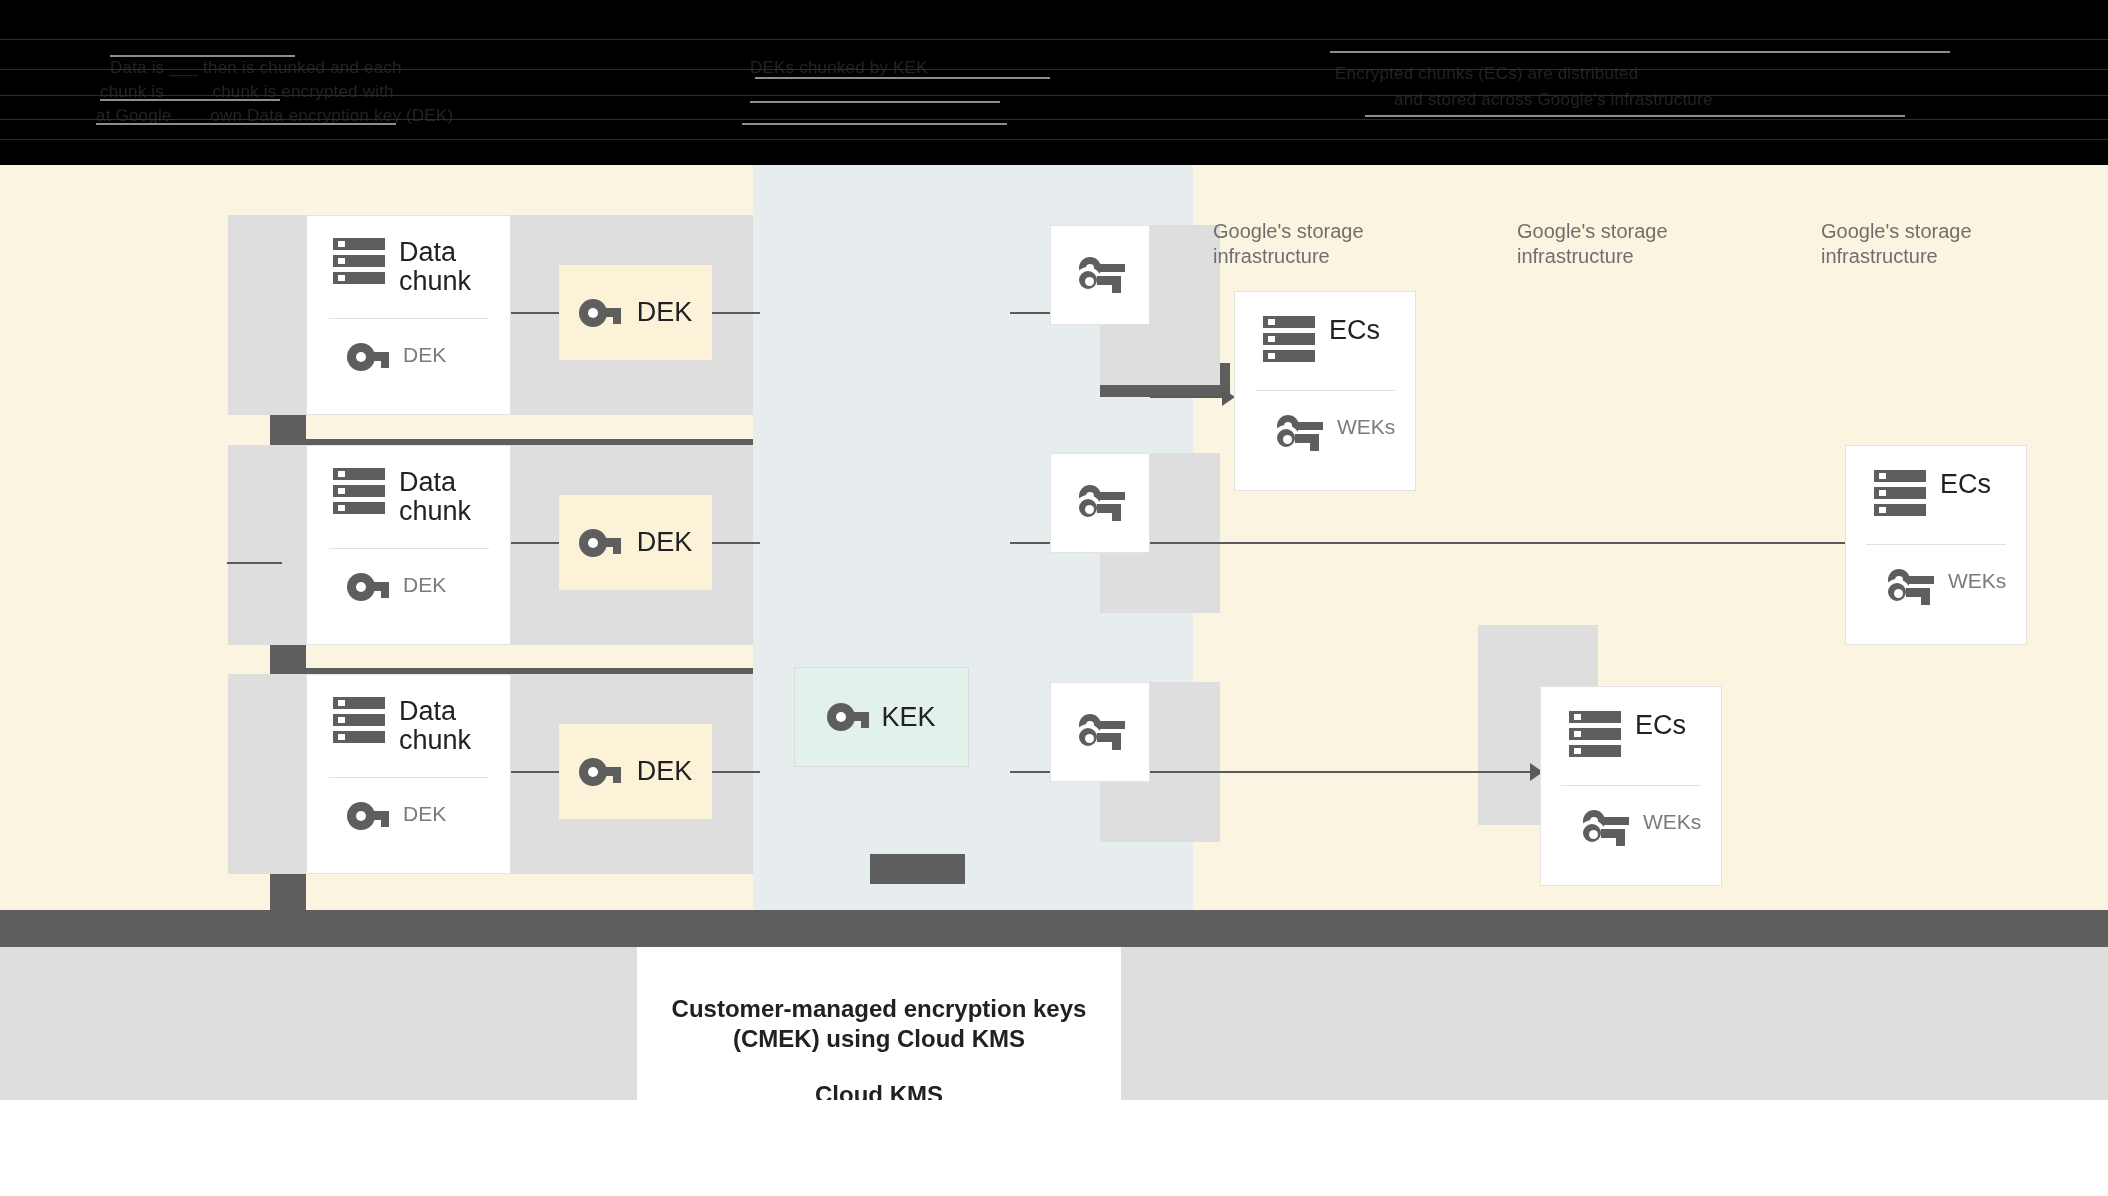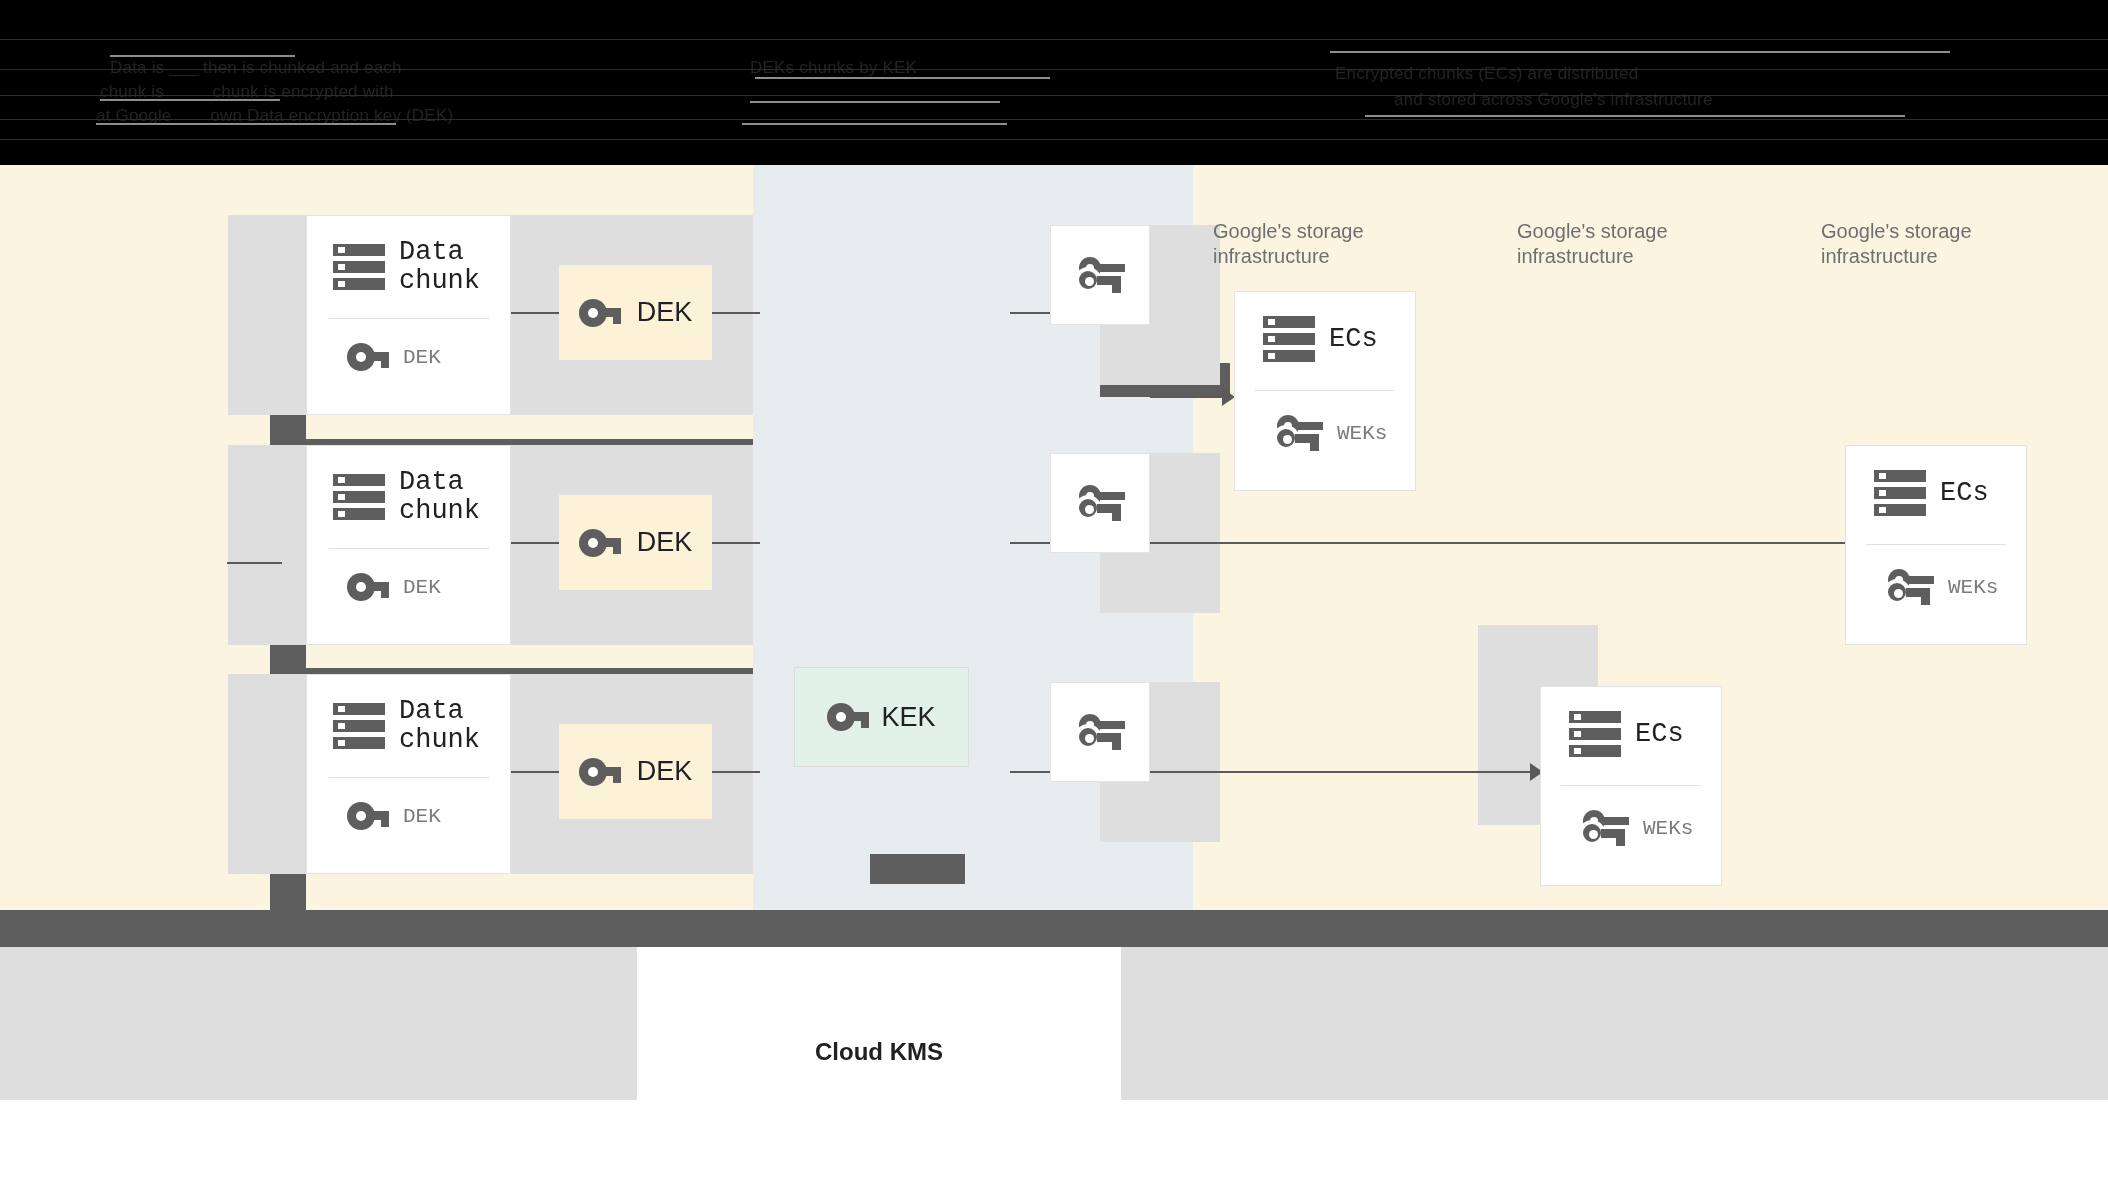--- a/index.html
+++ b/index.html
@@ -20,21 +20,21 @@
   .band-gray{position:absolute;left:753px;top:0;width:440px;height:745px;background:#e7ecee;}
 
   
   .bar{position:absolute;background:#5e5e5e;}
 
   
   .shadow{position:absolute;background:#dedede;}
 
   
   .card{position:absolute;background:#ffffff;border:1px solid #e3e3e3;box-sizing:border-box;}
-  .card .row{display:flex;align-items:center;gap:14px;font-family:Liberation Mono, monospace;}
+  .card .row{display:flex;gap:14px;}
   .card .divider{height:1px;background:#e0e0e0;margin:0 auto;}
 
   
   .box-dek{position:absolute;background:#fcf2d8;display:flex;align-items:center;
            justify-content:center;gap:16px;}
   .box-kek{position:absolute;background:#e2f1e9;border:1px solid #dcdcdc;box-sizing:border-box;
            display:flex;align-items:center;justify-content:center;gap:16px;}
 
   .lbl-dark{color:#202124;font-size:27px;}
   .lbl-sub{color:#7b7b7b;font-size:21px;}
@@ -91,21 +91,21 @@
 </head>
 <body>
 
 <div id="stage">
 
   <div class="hdr-band">
     <div class="hdr-rows">
       <div class="hdr-line" style="left:110px;top:2px;">Data is  ___  then is chunked and each</div>
       <div class="hdr-line" style="left:100px;top:26px;">chunk is  ____  chunk is encrypted with</div>
       <div class="hdr-line" style="left:96px;top:50px;">at Google  ___  own Data encryption key (DEK)</div>
-      <div class="hdr-line" style="left:750px;top:2px;">DEKs chunks by KEK</div>
+      <div class="hdr-line" style="left:750px;top:2px;">DEKs chunked by KEK</div>
       <div class="hdr-line" style="left:1335px;top:8px;">Encrypted chunks (ECs) are distributed</div>
       <div class="hdr-line" style="left:1360px;top:34px;margin-left:34px;">and stored across Google's infrastructure</div>
 
       <div class="hdr-rule light" style="left:110px;top:0px;width:185px;"></div>
       <div class="hdr-rule light" style="left:100px;top:44px;width:180px;"></div>
       <div class="hdr-rule light" style="left:96px;top:68px;width:300px;"></div>
       <div class="hdr-rule light" style="left:755px;top:22px;width:295px;"></div>
       <div class="hdr-rule light" style="left:750px;top:46px;width:250px;"></div>
       <div class="hdr-rule light" style="left:742px;top:68px;width:265px;"></div>
       <div class="hdr-rule light" style="left:1330px;top:-4px;width:620px;"></div>
@@ -377,17 +377,21 @@
       </div>
     </div>
 
   </div>
 
   <div class="bot-bar"></div>
   <div class="bot-area"></div>
 
   <div class="caption">
     <div>
+      <div class="b">Customer-managed encryption keys</div>
+      <div class="b">(CMEK) using Cloud KMS</div>
+    </div>
+    <div>
       <div class="n"><b>Cloud KMS</b></div>
     </div>
   </div>
 
 </div>
 
 </body></html>

